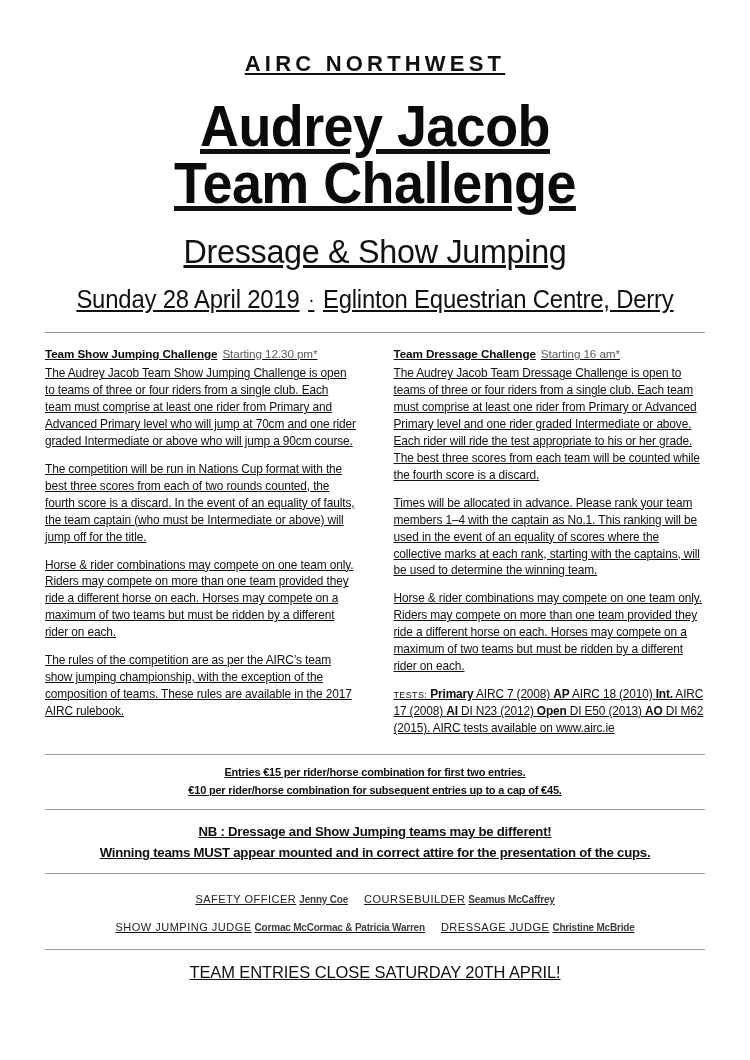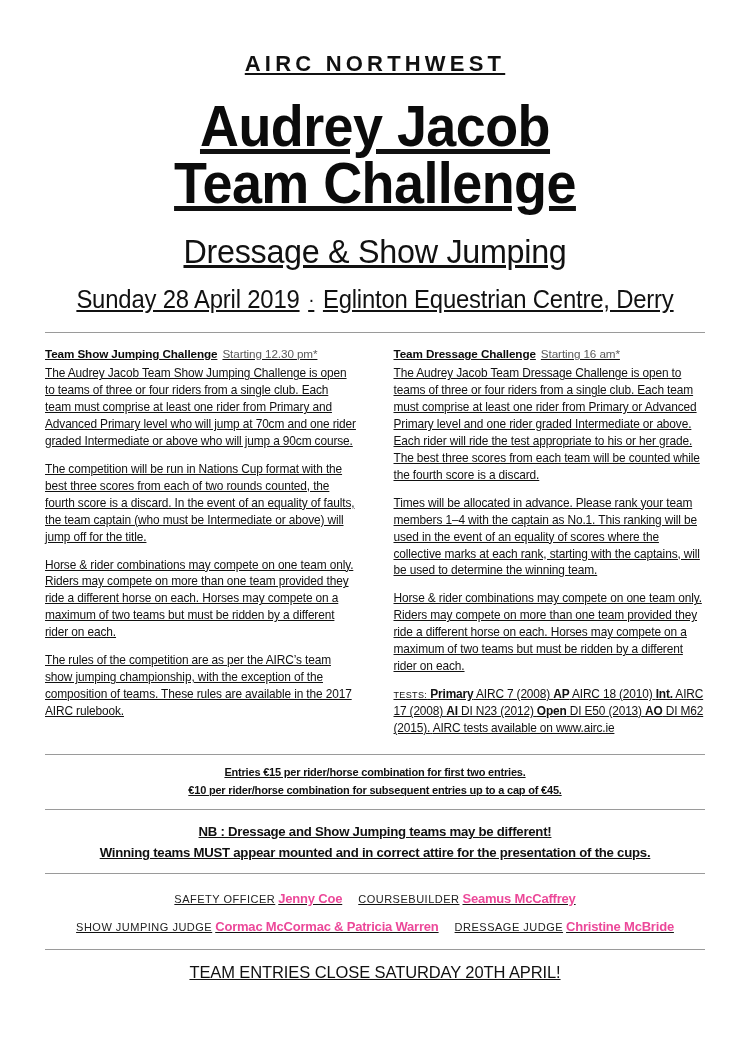--- a/index.html
+++ b/index.html
@@ -170,24 +170,24 @@
     line-height: 1.75;
     white-space: nowrap;
   }
   .crew-label {
     font-size: 11px;
     font-weight: 400;
     letter-spacing: 0.5px;
     color: #222;
   }
   .crew-name {
-    font-size: 13px;
+    font-size: 10px;
     font-weight: 700;
     letter-spacing: -0.2px;
-    color: #ec4899;
+    color: #404040;
     margin-left: 3px;
   }
   .crew-gap { display: inline-block; width: 16px; }
 
   .entries-head {
     font-size: 16.5px;
     font-weight: 400;
     letter-spacing: -0.1px;
     line-height: 1.5;
     color: #111;

